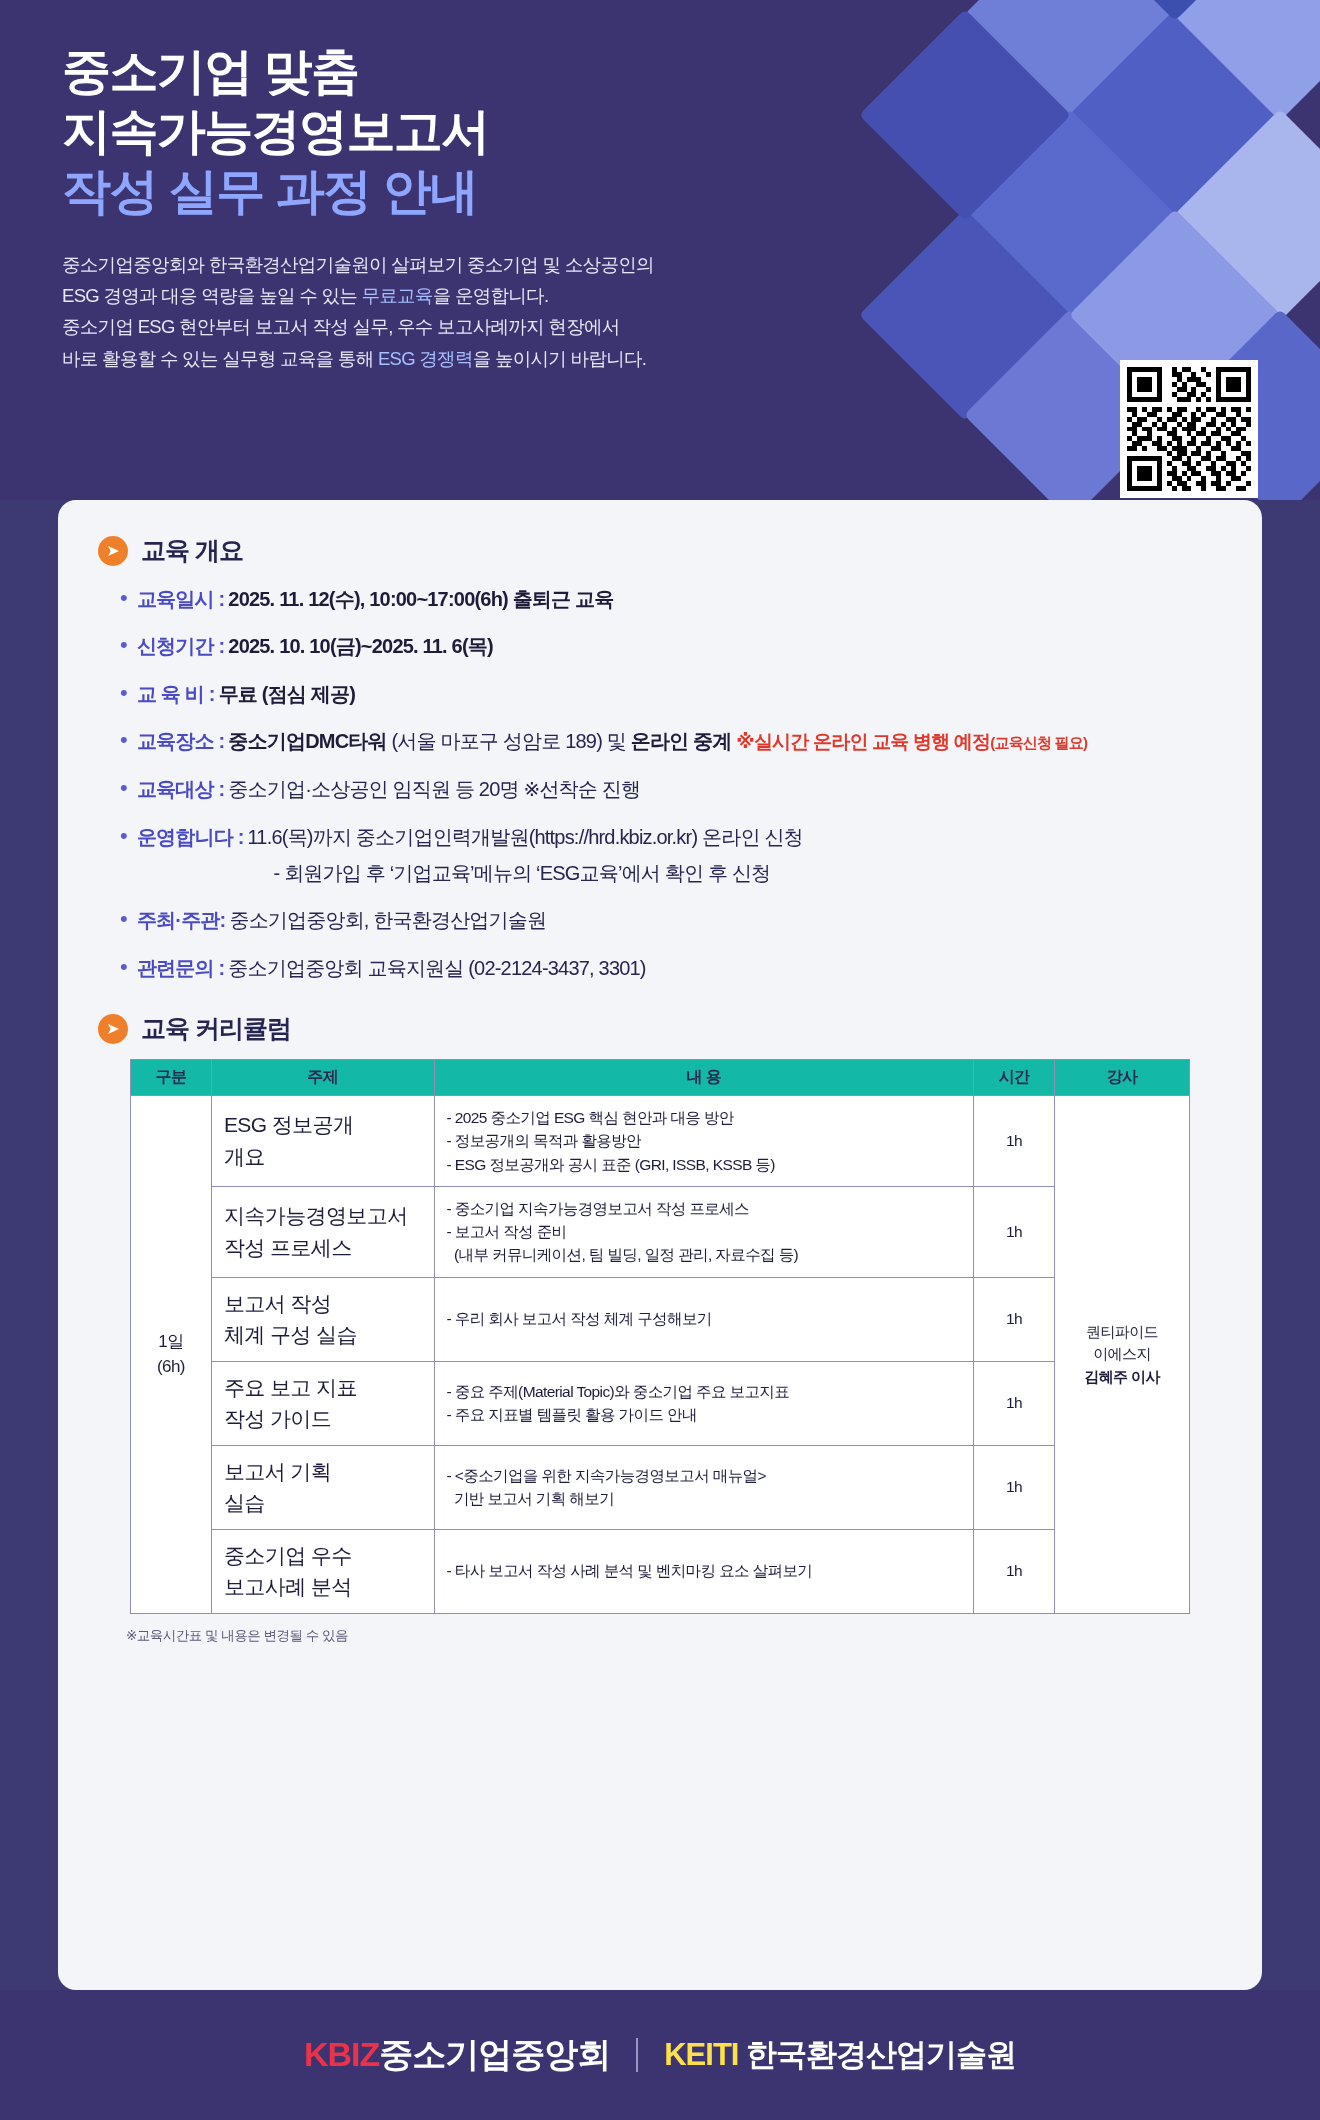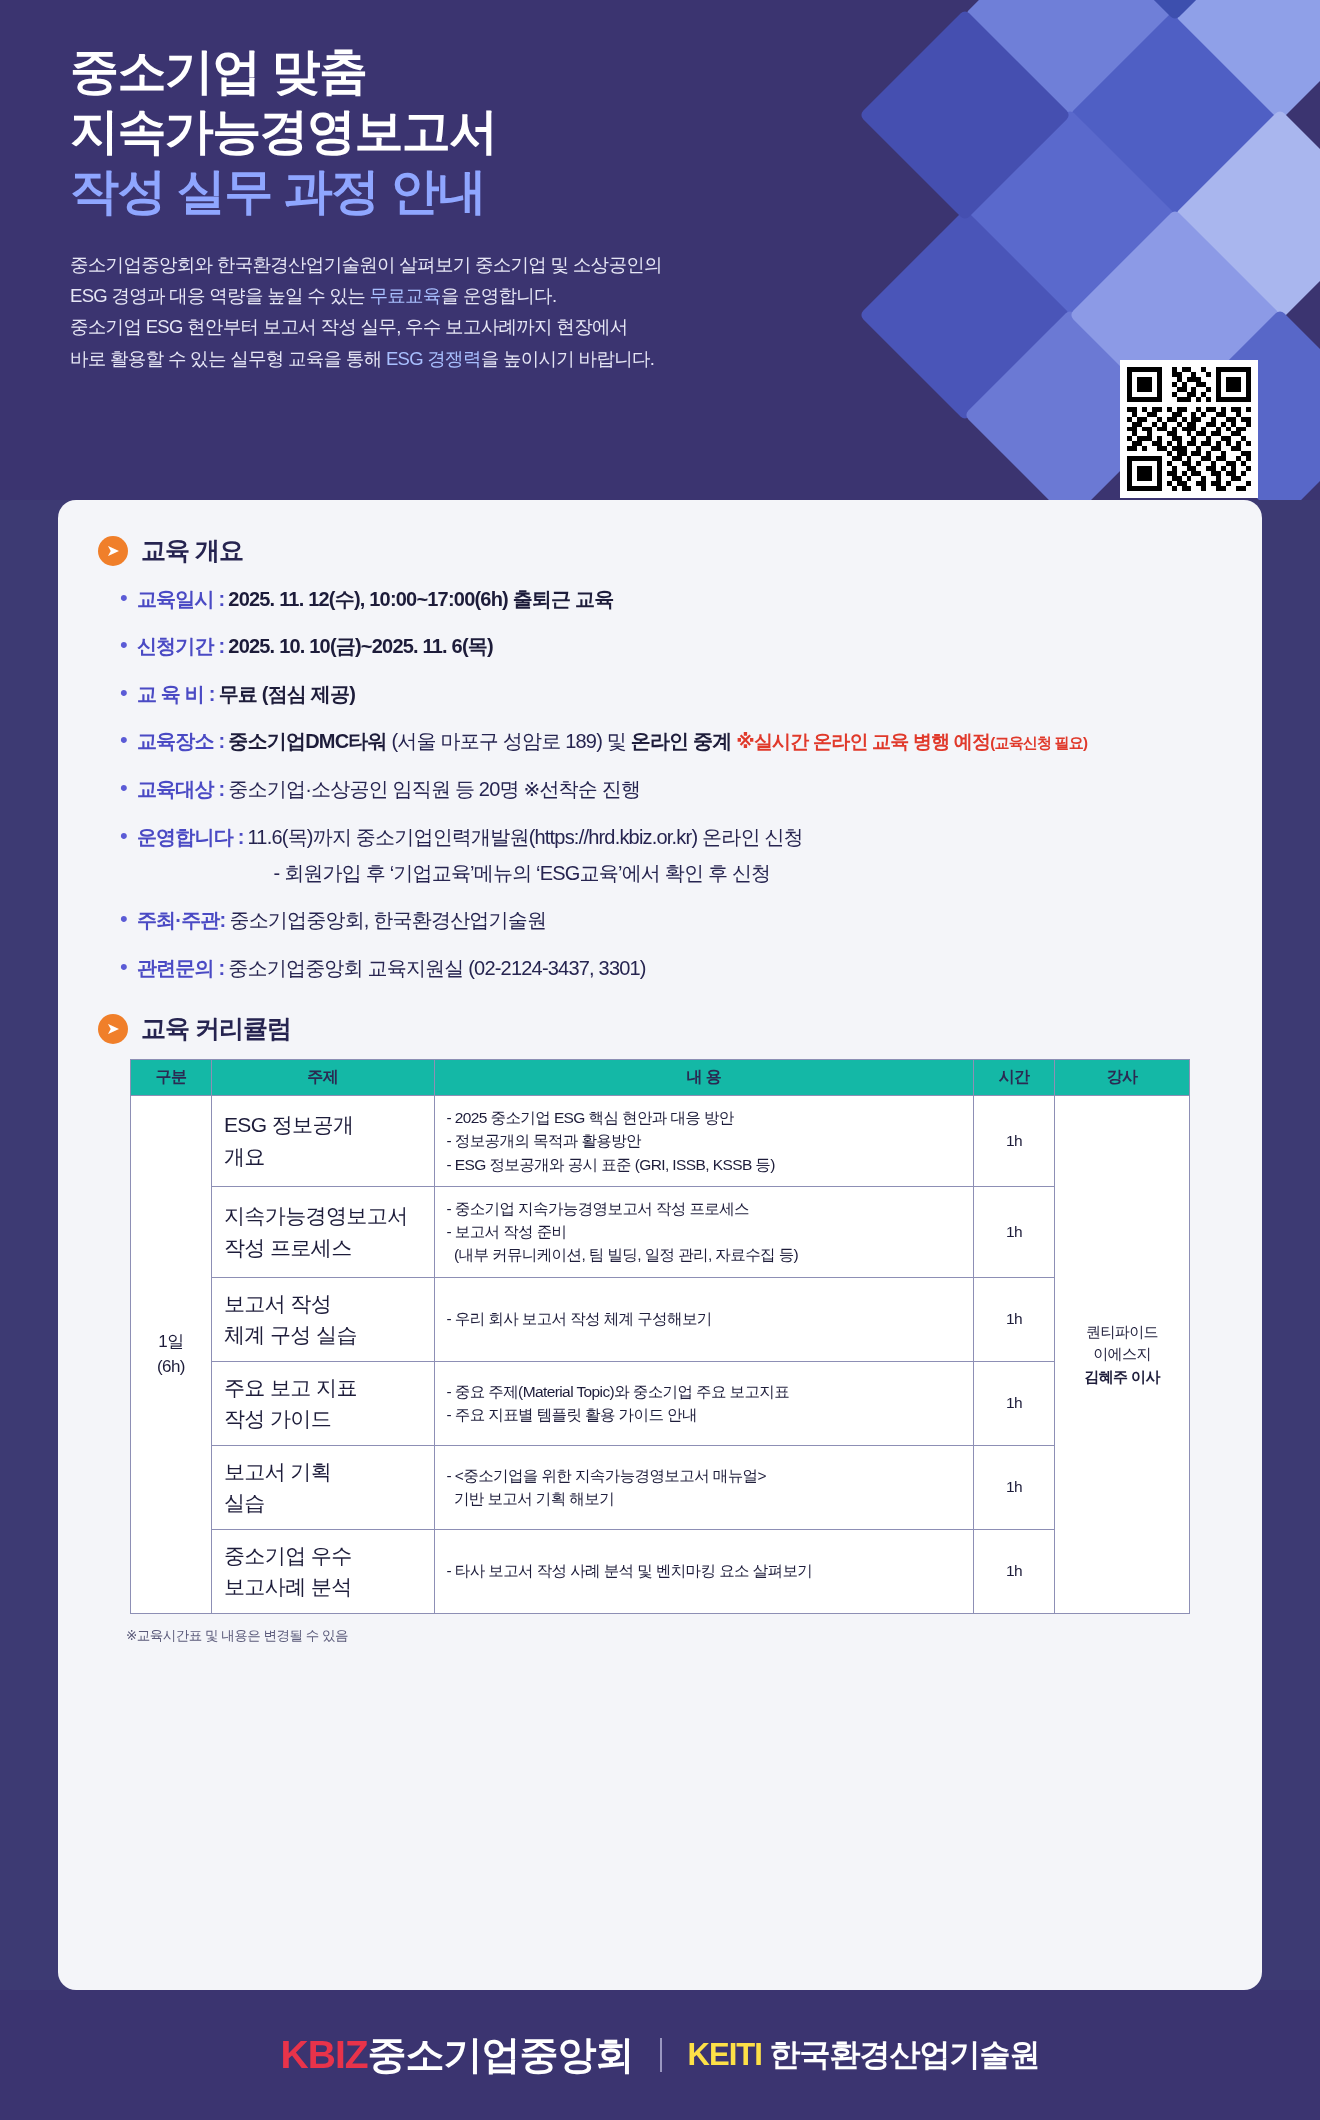--- a/index.html
+++ b/index.html
@@ -28,21 +28,20 @@
     position: absolute;
     width: 150px; height: 150px;
     transform: rotate(45deg);
     border-radius: 6px;
   }
   .title-wrap {
     position: absolute;
     left: 62px;
     top: 42px;
     z-index: 4;
-    margin-left: 8px;
   }
   .title {
     font-size: 49px;
     font-weight: 800;
     color: #ffffff;
     line-height: 1.22;
     letter-spacing: -1.6px;
   }
   .title .accent { color: #8fa6ff; }
   .subtitle {
@@ -173,21 +172,21 @@
     position: absolute;
     left: 0; bottom: 0;
     width: 1320px;
     height: 130px;
     background: #3b3470;
     display: flex;
     align-items: center;
     justify-content: center;
     gap: 26px;
   }
-  .f-kbiz { font-size: 39px; font-weight: 800; color: #ffffff; letter-spacing: -1px; }
+  .f-kbiz { font-size: 34px; font-weight: 800; color: #ffffff; letter-spacing: -1px; }
   .f-kbiz .red { color: #e8334a; }
   .f-div { width: 2px; height: 34px; background: #9a97c0; }
   .f-keiti { font-size: 31px; font-weight: 800; color: #ffffff; letter-spacing: -1px; }
   .f-keiti .blue { color: #fde047; }
 </style>
 </head>
 <body>
 
 <div class="poster">
 

